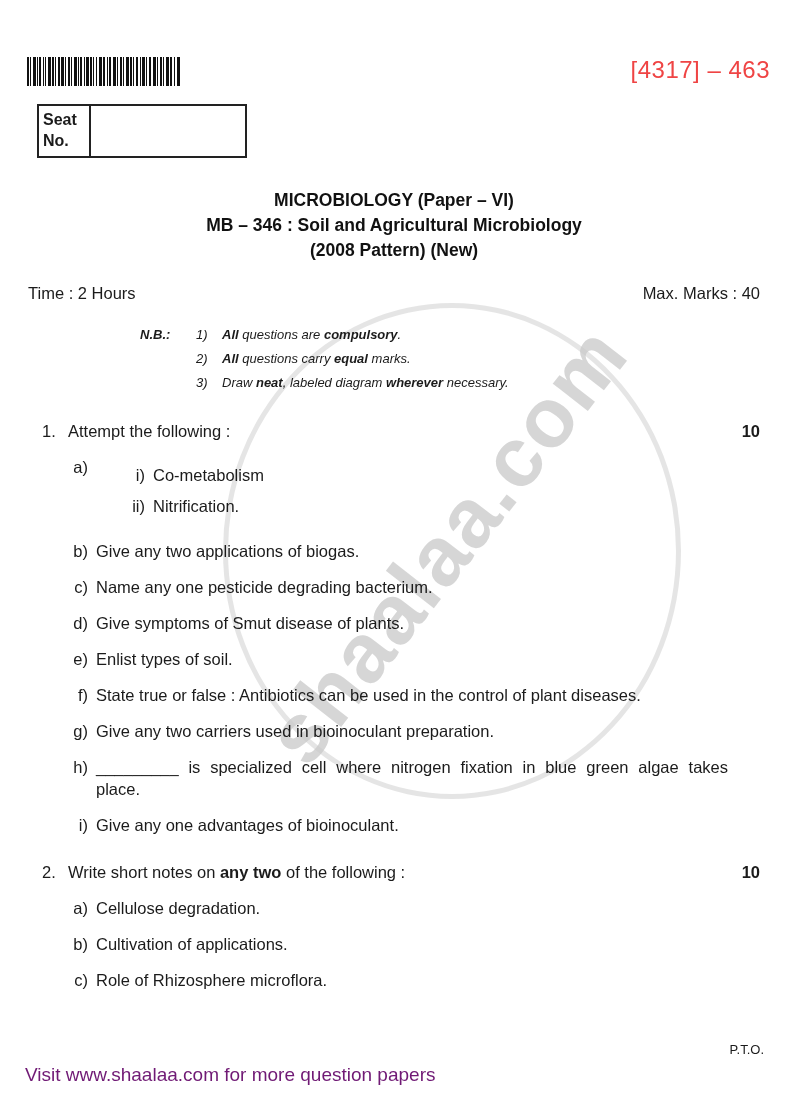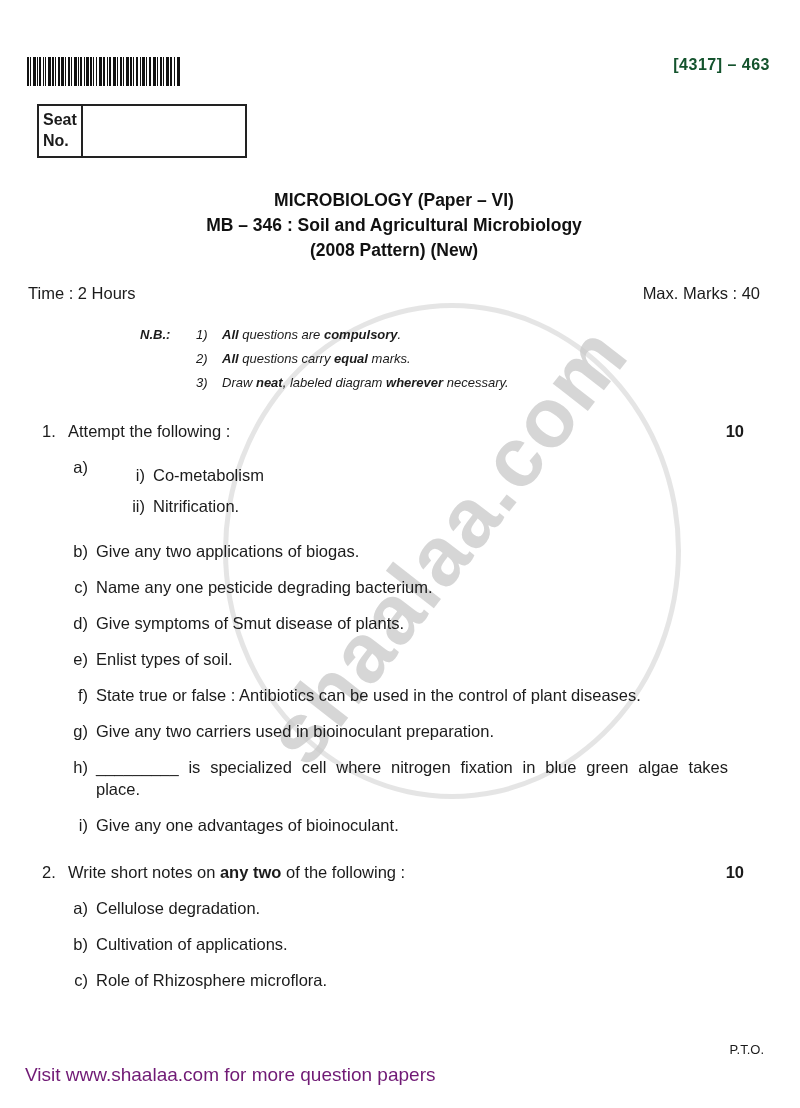--- a/index.html
+++ b/index.html
@@ -11,39 +11,39 @@
   .wm-ring{
     position:absolute;left:223px;top:303px;width:458px;height:496px;
     border:5px solid #dedede;border-radius:50%;box-sizing:border-box;opacity:.8;
   }
   .wm-text{
     position:absolute;left:447px;top:545px;transform:translate(-50%,-50%) rotate(-52deg);
     font-size:84px;font-weight:bold;letter-spacing:2px;color:#c9c9c9;opacity:.75;white-space:nowrap;
   }
   
   .barcode{position:absolute;left:27px;top:57px;width:153px;height:29px;}
-  .exam-code{position:absolute;top:56px;right:30px;font-size:16px;font-weight:bold;letter-spacing:.5px;color:#14532d;}
+  .exam-code{position:absolute;top:56px;right:30px;font-size:24px;font-weight:normal;letter-spacing:.5px;color:#ef4444;}
   .seat-box{position:absolute;left:37px;top:104px;width:206px;height:50px;border:2px solid #222;display:flex;background:#fff;}
-  .seat-label{width:44px;border-right:2px solid #222;font-weight:bold;font-size:16px;line-height:21px;padding:3px 0 0 4px;box-sizing:border-box;}
+  .seat-label{width:52px;border-right:2px solid #222;font-weight:bold;font-size:16px;line-height:21px;padding:3px 0 0 4px;box-sizing:border-box;}
   .seat-input{flex:1;}
   
   .content{position:absolute;left:0;top:0;width:800px;padding:188px 40px 0 28px;box-sizing:border-box;}
   .title{ text-align:center;font-weight:bold;font-size:17.5px;line-height:25px;color:#111;}
   .meta-row{display:flex;justify-content:space-between;margin-top:21px;font-size:16.5px;gap:16px;}
   
   .nb{display:flex;margin:20px 0 0 112px;font-style:italic;font-size:13px;line-height:24px;}
   .nb-label{font-weight:bold;width:56px;flex:none;}
   .nb-item{display:flex;}
   .nb-num{width:22px;flex:none;margin-right:4px;}
   .b{font-weight:bold;}
   
   .question{margin-top:25px;}
   .q-header{position:relative;display:flex;font-size:16.5px;line-height:22px;margin-left:14px;}
   .q-num{width:20px;flex:none;margin-right:6px;}
-  .q-marks{position:absolute;right:16px;top:0;font-weight:bold;}
+  .q-marks{position:absolute;right:0;top:0;font-weight:bold;}
   .items{margin-top:14px;}
   .item{display:flex;margin-left:40px;margin-bottom:14px;font-size:16.5px;line-height:22px;}
   .ilabel{width:20px;flex:none;text-align:right;margin-right:8px;}
   .itext{flex:1;}
   .subitems{margin-top:8px;}
   .subitem{display:flex;margin-left:29px;margin-bottom:9px;}
   .slabel{width:20px;flex:none;text-align:right;margin-right:8px;}
   .wrap-justify{max-width:632px;text-align:justify;word-spacing:3px;}
   
   .pto{position:absolute;top:1042px;right:36px;font-size:13px;font-weight:normal;}

